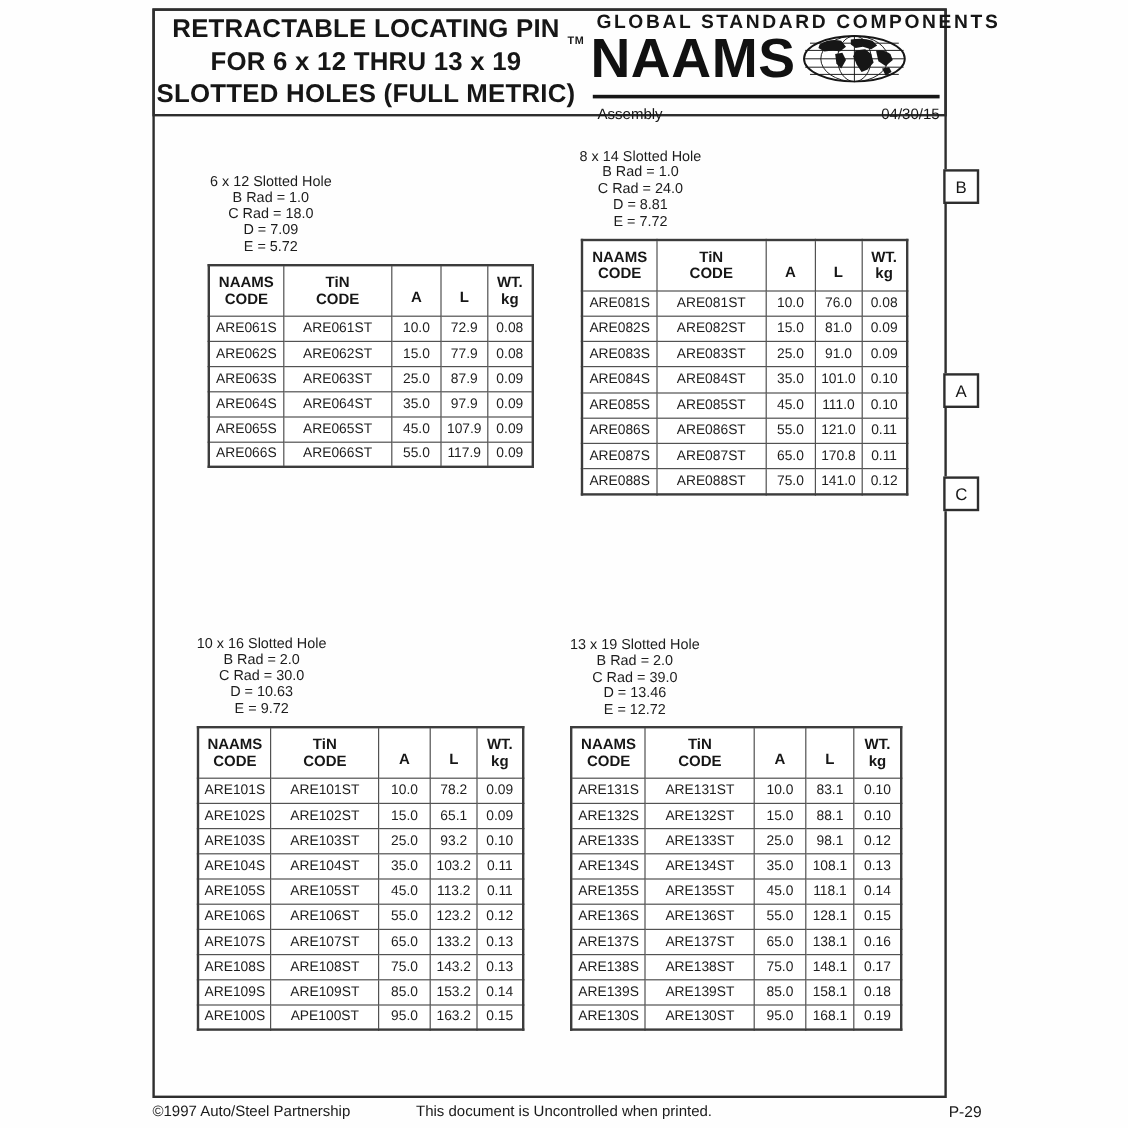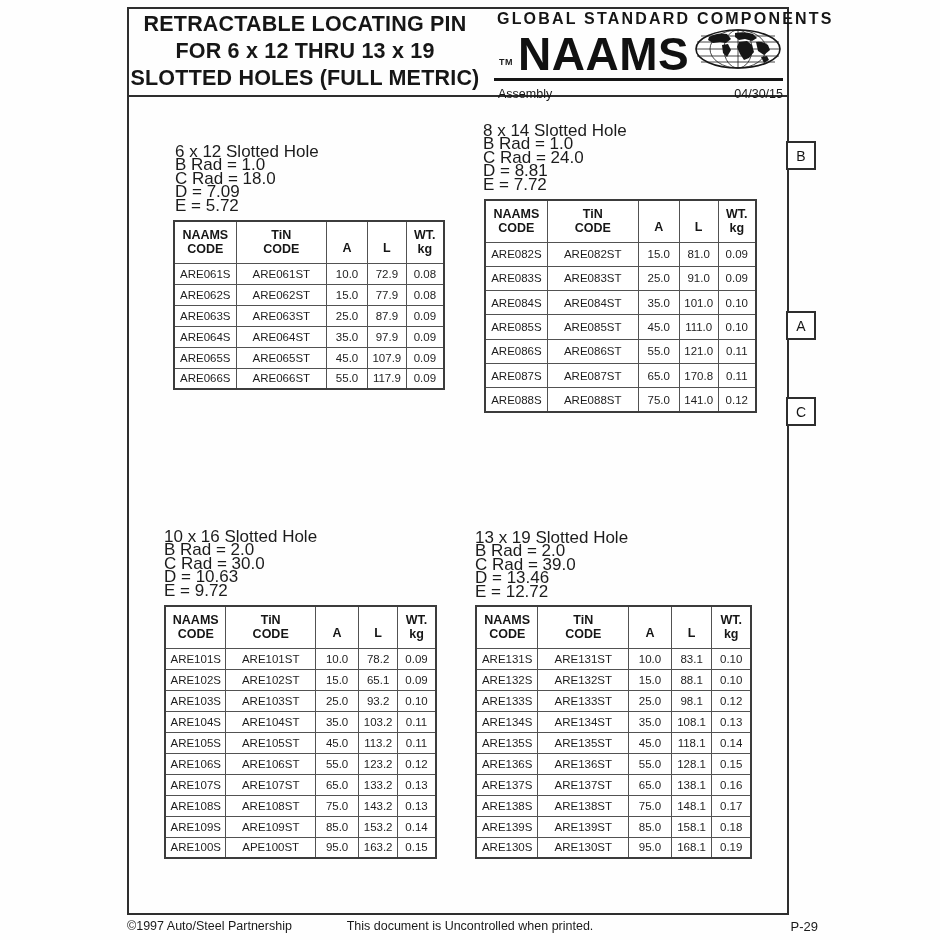--- a/index.html
+++ b/index.html
@@ -11,30 +11,30 @@
          border:2px solid #2e2e2e;background:#fefefe;}
 
   
   .header-box{position:absolute;left:127px;top:7px;width:658px;height:86px;
               border:2px solid #2e2e2e;border-bottom:2px solid #2e2e2e;}
   .title{position:absolute;left:129px;top:11px;width:352px;text-align:center;
          font-size:21.5px;font-weight:bold;line-height:27px;letter-spacing:0.2px;color:#161616;}
   .brand{position:absolute;left:473px;top:10px;width:310px;}
   .brand-tagline{margin-left:24px;font-size:16px;font-weight:bold;letter-spacing:2.2px;
                  white-space:nowrap;color:#161616;}
-  .brand-row{display:flex;align-items:flex-end;margin-top:1px;margin-left:26px;}
+  .brand-row{display:flex;margin-top:1px;}
   .tm{font-size:9px;font-weight:bold;margin:0 0 6px 0;letter-spacing:0.5px;}
   .naams{font-size:46px;font-weight:bold;line-height:38px;letter-spacing:0.5px;margin-left:5px;color:#111;}
   .globe{margin:0 0 0 6px;flex:0 0 auto;}
   .brand-rule{height:2.5px;background:#161616;margin-left:21px;margin-top:5px;}
   .brand-sub{display:flex;justify-content:space-between;margin-left:25px;margin-top:6px;
              font-size:12.5px;color:#161616;}
 
   
-  .info{position:absolute;font-size:17px;line-height:13.4px;color:#1c1c1c;}
+  .info{position:absolute;font-size:12px;line-height:13.4px;color:#1c1c1c;text-align:center;}
   .info div{white-space:nowrap;}
 
   
   table.data-table{position:absolute;border-collapse:collapse;table-layout:fixed;
                    background:#fff;border:2px solid #3c3c3c;}
   .data-table th,.data-table td{border:1px solid #525252;overflow:hidden;}
   .data-table thead tr{height:42px;}
   .data-table th{font-size:12.5px;font-weight:bold;line-height:14.5px;white-space:pre-line;
                  text-align:center;vertical-align:middle;color:#161616;}
   .data-table th:nth-child(3),.data-table th:nth-child(4){vertical-align:bottom;padding-bottom:7px;}
@@ -198,20 +198,27 @@
           <th>TiN
 CODE</th>
           <th>A</th>
           <th>L</th>
           <th>WT.
 kg</th>
         </tr>
       </thead>
       <tbody>
         <tr>
+          <td>ARE081S</td>
+          <td>ARE081ST</td>
+          <td>10.0</td>
+          <td>76.0</td>
+          <td>0.08</td>
+        </tr>
+        <tr>
           <td>ARE082S</td>
           <td>ARE082ST</td>
           <td>15.0</td>
           <td>81.0</td>
           <td>0.09</td>
         </tr>
         <tr>
           <td>ARE083S</td>
           <td>ARE083ST</td>
           <td>25.0</td>

